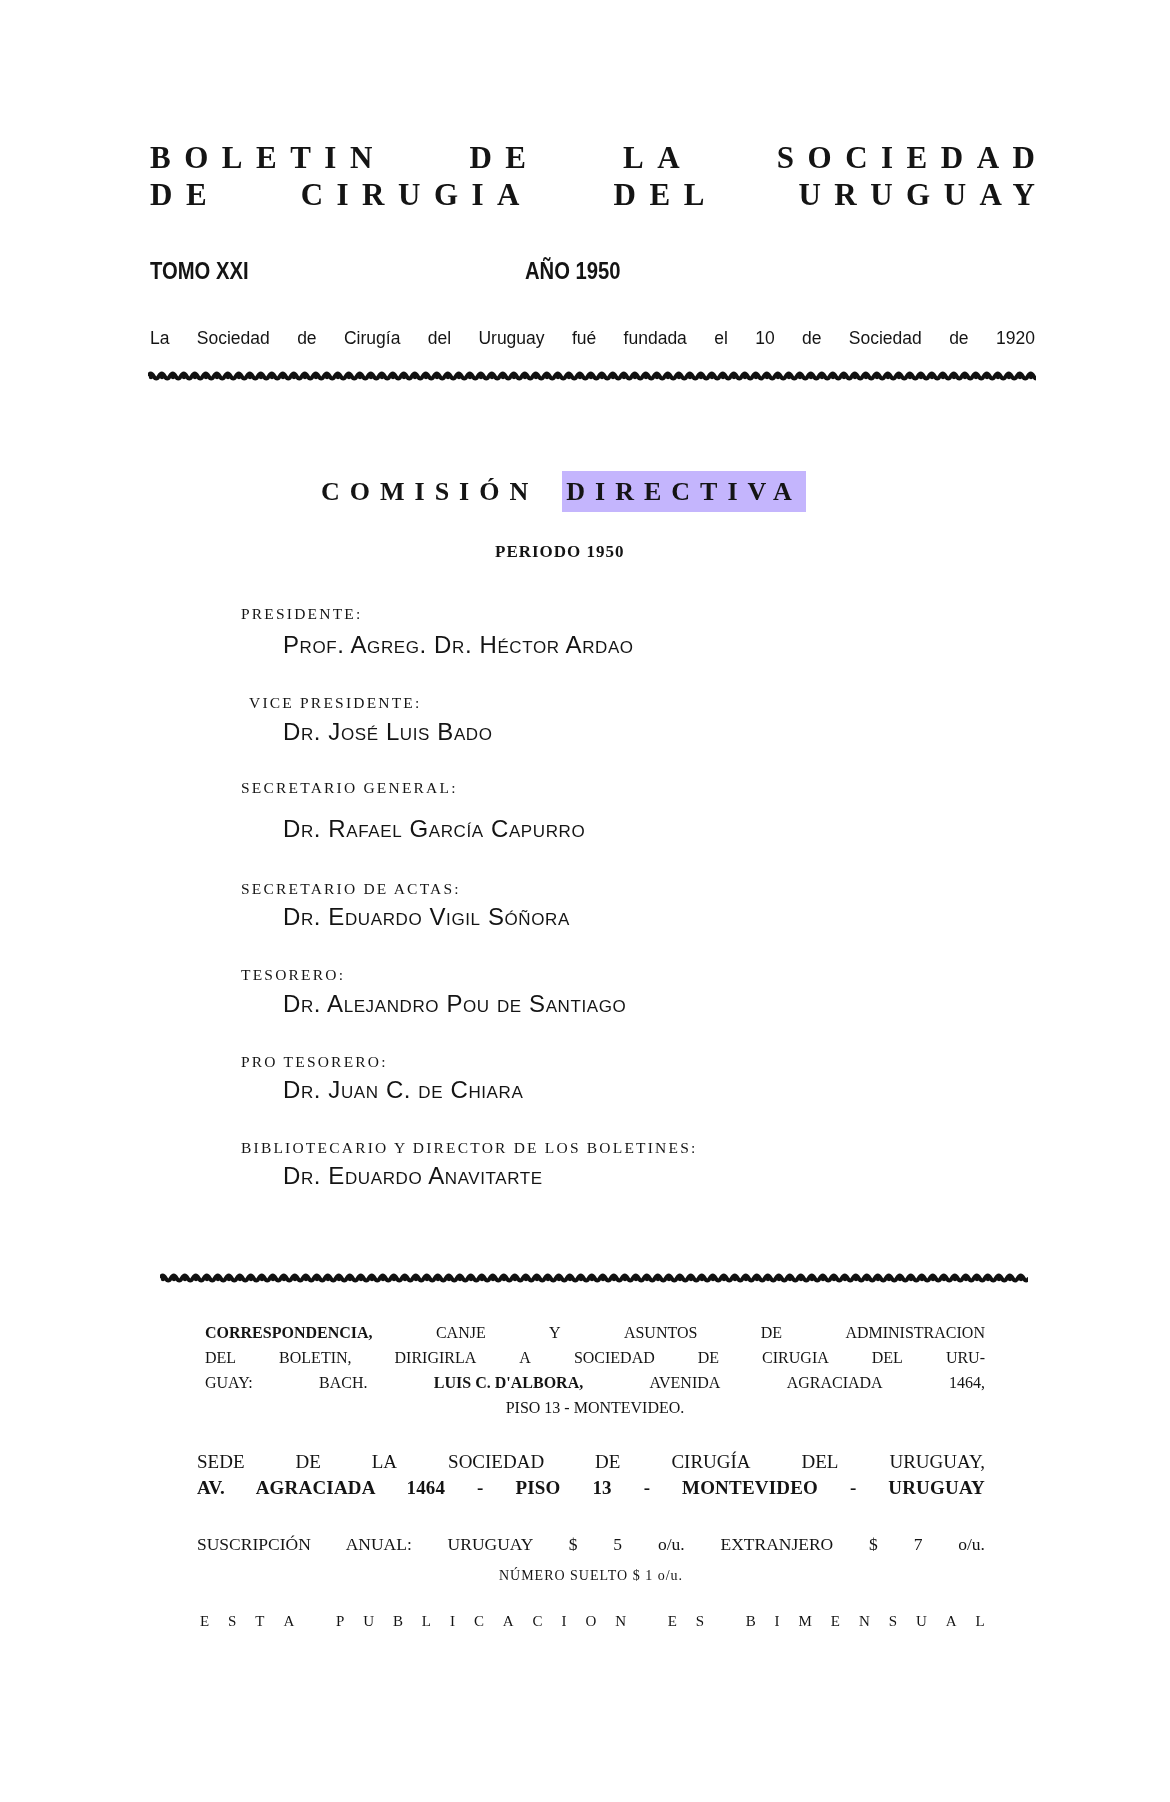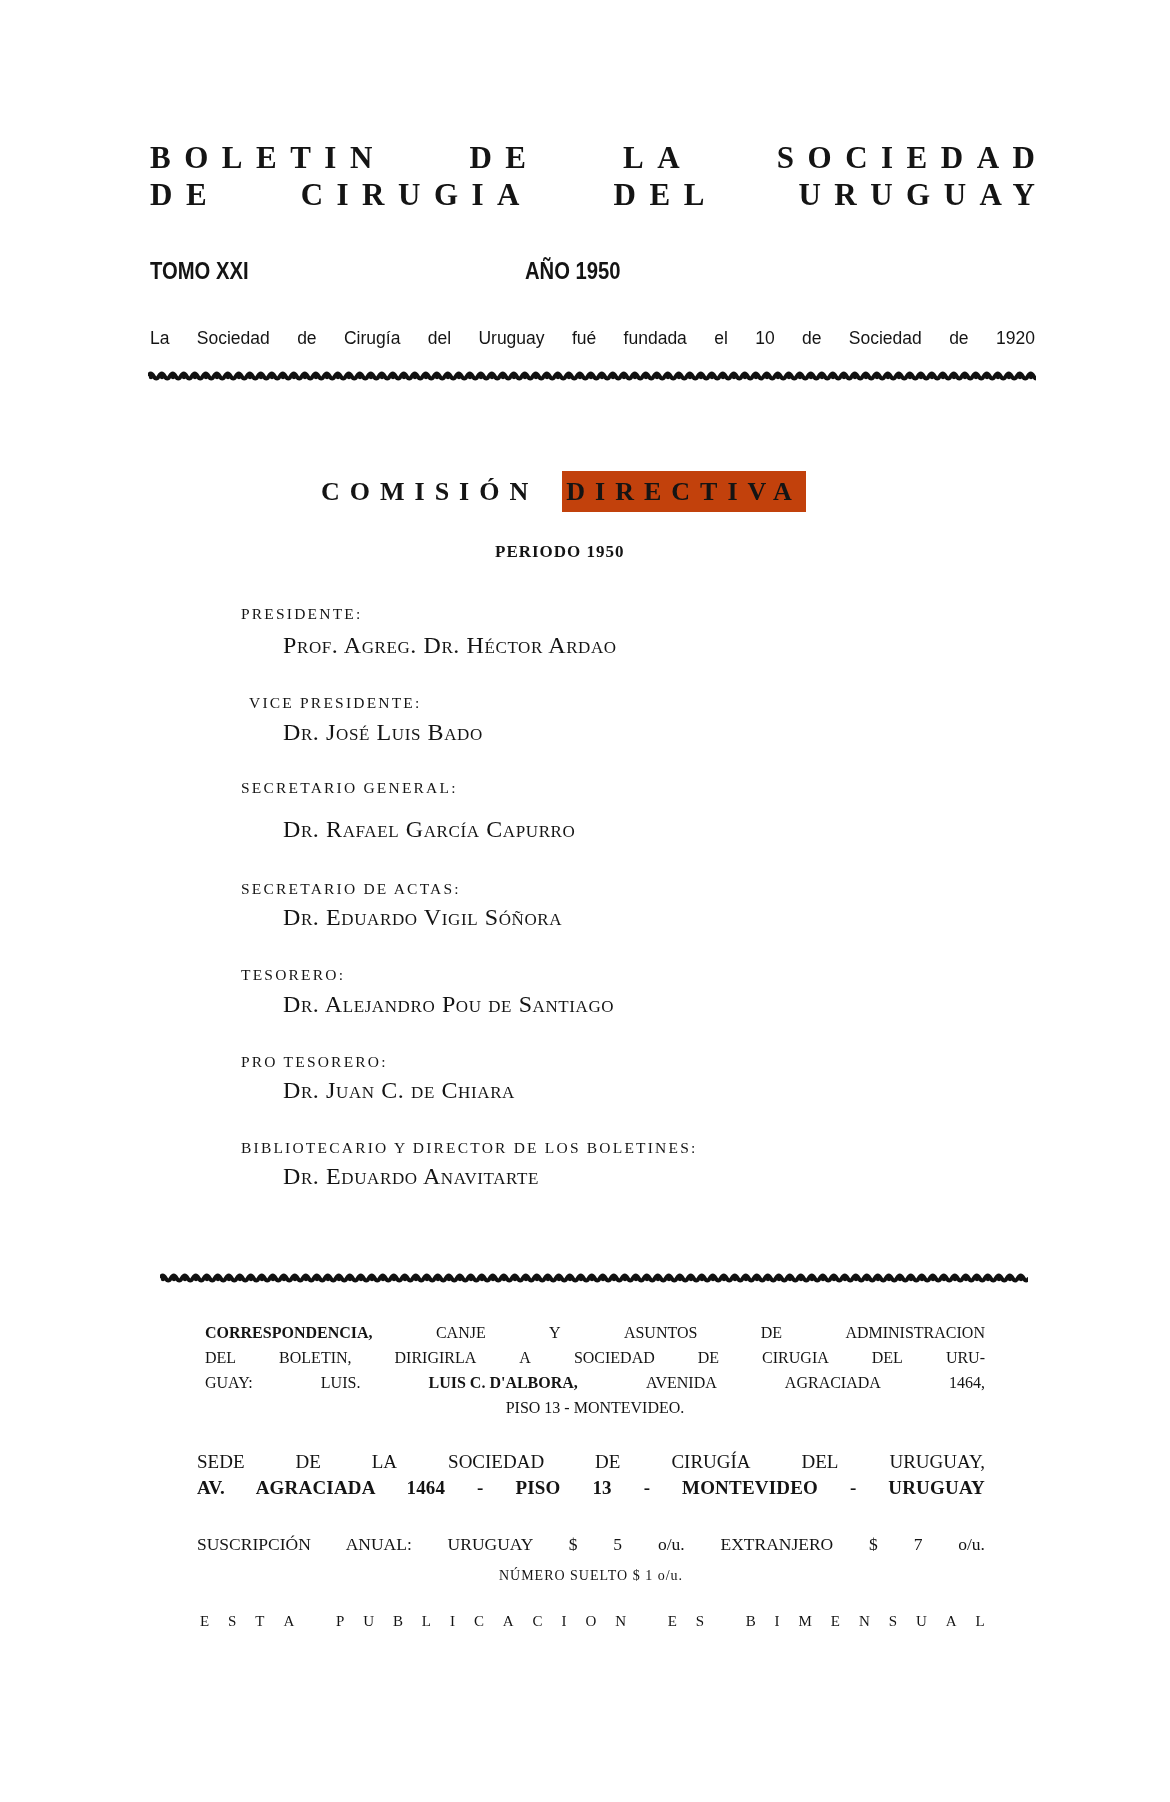--- a/index.html
+++ b/index.html
@@ -10,25 +10,25 @@
   .title-row span { letter-spacing: 0; }
   .tw { display: flex; gap: 0; }
 
   .tomo, .anio { font-family: "Liberation Sans", sans-serif; font-weight: bold; font-size: 23px; line-height: 23px; transform: scaleX(0.88); transform-origin: left; }
   .founded { font-family: "Liberation Sans", sans-serif; font-size: 17.5px; line-height: 20px; left: 150px; width: 885px; display: flex; justify-content: space-between; transform-origin: left; }
 
   .wavy { height: 12px; }
   .wavy svg { display: block; width: 100%; height: 100%; }
 
   .comision { font-family: "Liberation Serif", serif; font-weight: bold; font-size: 26px; line-height: 26px; letter-spacing: 10px; }
-  .comision-hl { background: #c2410c; padding: 6px 4px; }
+  .comision-hl { background: #c4b5fd; padding: 6px 4px; }
   .periodo { font-family: "Liberation Serif", serif; font-weight: bold; font-size: 17px; line-height: 17px; letter-spacing: 1px; }
 
   .role { font-family: "Liberation Serif", serif; font-size: 15.5px; line-height: 16px; letter-spacing: 2.2px; left: 241px; }
-  .person { font-family: Liberation Serif, serif; font-size: 24px; line-height: 24px; left: 283px; font-variant: small-caps; letter-spacing: 0.6px; }
+  .person { font-family: Liberation Sans, sans-serif; font-size: 24px; line-height: 24px; left: 283px; font-variant: small-caps; letter-spacing: 0.6px; }
 
   .admin { font-family: "Liberation Serif", serif; font-size: 16px; line-height: 25px; left: 205px; width: 780px; }
   .admin .just { display: flex; justify-content: space-between; height: 25px; }
   .admin .center { text-align: center; height: 25px; }
   .bold { font-weight: bold; }
 
   .sede { font-family: "Liberation Serif", serif; font-size: 19px; line-height: 24px; left: 197px; width: 788px; }
   .sede .just { display: flex; justify-content: space-between; height: 26px; }
 
   .susc { font-family: "Liberation Serif", serif; font-size: 17.5px; line-height: 20px; left: 197px; width: 788px; }
@@ -287,21 +287,21 @@
       <span>DIRIGIRLA</span>
       <span>A</span>
       <span>SOCIEDAD</span>
       <span>DE</span>
       <span>CIRUGIA</span>
       <span>DEL</span>
       <span>URU-</span>
     </div>
   <div class="just" id="adm3">
       <span>GUAY:</span>
-      <span>LUIS.</span>
+      <span>BACH.</span>
       <span class="bold">LUIS C. D'ALBORA,</span>
       <span>AVENIDA</span>
       <span>AGRACIADA</span>
       <span>1464,</span>
     </div>
   <div class="center">PISO 13 - MONTEVIDEO.</div>
 </div>
 
 <div class="abs sede" style="top:1450px;">
   <div class="just" id="sede1">

